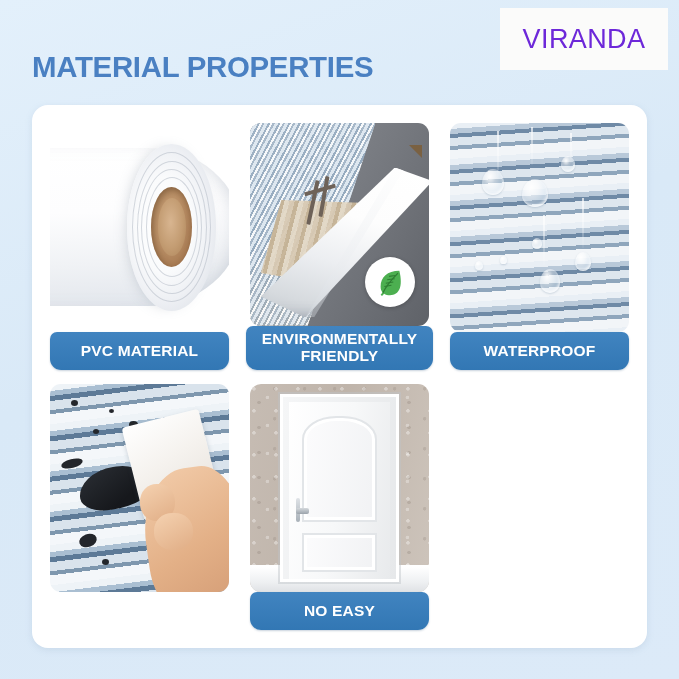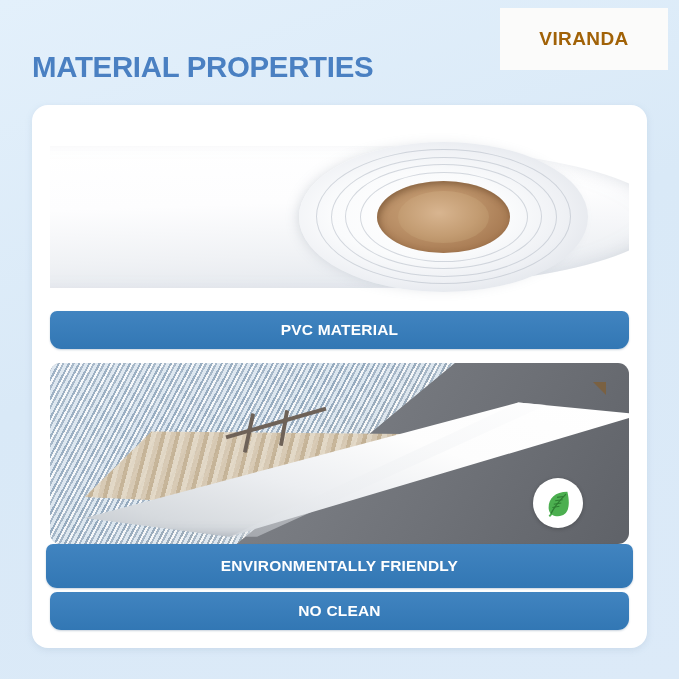--- a/index.html
+++ b/index.html
@@ -26,38 +26,38 @@
     transform-origin: left center;
   }
   .brand-box {
     position: absolute;
     right: 11px; top: 8px;
     width: 168px; height: 62px;
     background: #fbfbfa;
     display: flex; align-items: center; justify-content: center;
   }
   .brand-text {
-    font-size: 19px; font-weight: bold;
-    color: #a16207; letter-spacing: 0.4px;
+    font-size: 27px; font-weight: normal;
+    color: #6d28d9; letter-spacing: 0.4px;
   }
 
   
   .card {
     position: absolute;
     left: 32px; top: 105px;
     width: 615px; height: 543px;
     background: #ffffff;
     border-radius: 16px;
     box-shadow: 0 2px 7px rgba(120,150,180,0.18);
   }
   .grid {
     position: absolute;
     left: 18px; top: 18px; right: 18px; bottom: 18px;
     display: grid;
-    grid-template-columns: repeat(1, 1fr);
+    grid-template-columns: repeat(3, 1fr);
     grid-template-rows: repeat(2, 1fr);
     column-gap: 21px;
     row-gap: 14px;
   }
 
   
   .tile { position: relative; }
   .tile-photo {
     position: absolute; left: 0; right: 0; top: 0; bottom: 38px;
     border-radius: 11px;
@@ -379,20 +379,21 @@
         <div class="drop" style="left:40%;top:27%;width:26px;height:28px;"></div>
         <div class="drop" style="left:62%;top:16%;width:14px;height:16px;"></div>
         <div class="drop" style="left:46%;top:55%;width:10px;height:11px;"></div>
         <div class="drop" style="left:70%;top:62%;width:16px;height:19px;"></div>
         <div class="drop" style="left:50%;top:70%;width:20px;height:24px;"></div>
         <div class="drop" style="left:14%;top:66%;width:8px;height:9px;"></div>
         <div class="drop" style="left:28%;top:64%;width:7px;height:8px;"></div>
         <div class="trail" style="left:52%;top:44%;height:24%;"></div>
         <div class="trail" style="left:74%;top:36%;height:24%;"></div>
       </div>
+      <div class="tile-label">WATERPROOF</div>
     </div>
 
     <div class="tile">
       <div class="tile-photo clean">
         <div class="stain" style="left:12%;top:8%;width:7px;height:6px;"></div>
         <div class="stain" style="left:33%;top:12%;width:5px;height:4px;"></div>
         <div class="stain" style="left:24%;top:22%;width:6px;height:5px;"></div>
         <div class="stain" style="left:44%;top:18%;width:9px;height:7px;"></div>
         <div class="big-stain"></div>
         <div class="stain" style="left:6%;top:36%;width:22px;height:9px;transform:rotate(-14deg);"></div>
@@ -411,17 +412,17 @@
         <div class="skirt"></div>
         <div class="frame">
           <div class="panel-door">
             <div class="p-top"></div>
             <div class="p-bot"></div>
             <div class="escutch"></div>
             <div class="handle"></div>
           </div>
         </div>
       </div>
-      <div class="tile-label">NO CLEAN</div>
+      <div class="tile-label">NO EASY</div>
     </div>
 
   </div>
 </div>
 
 </body></html>

